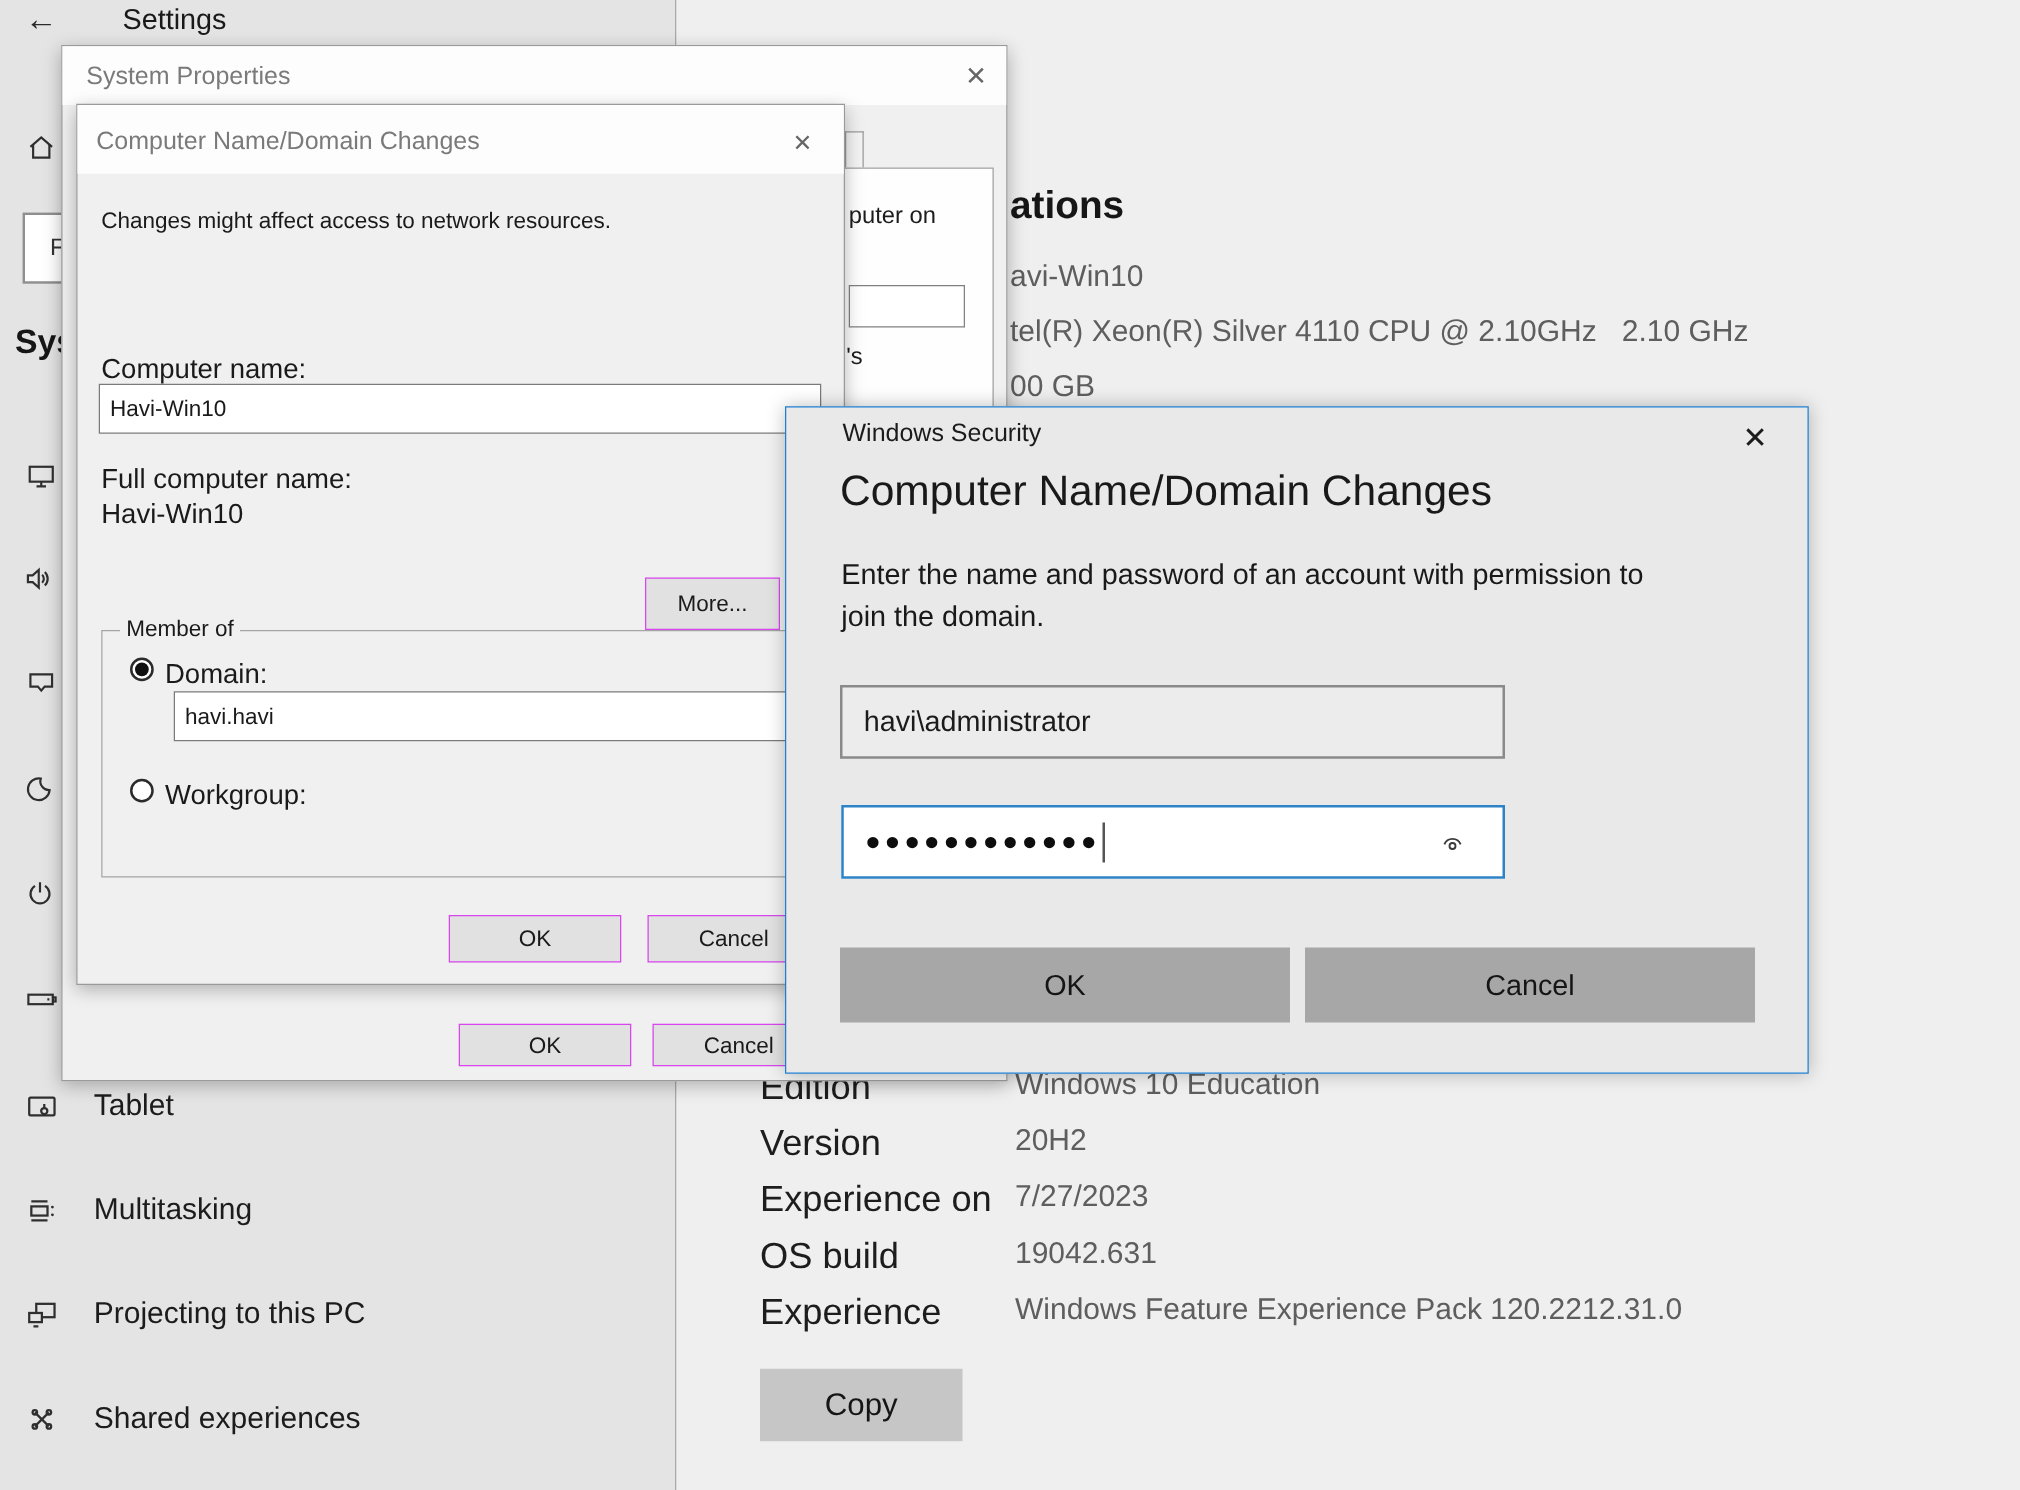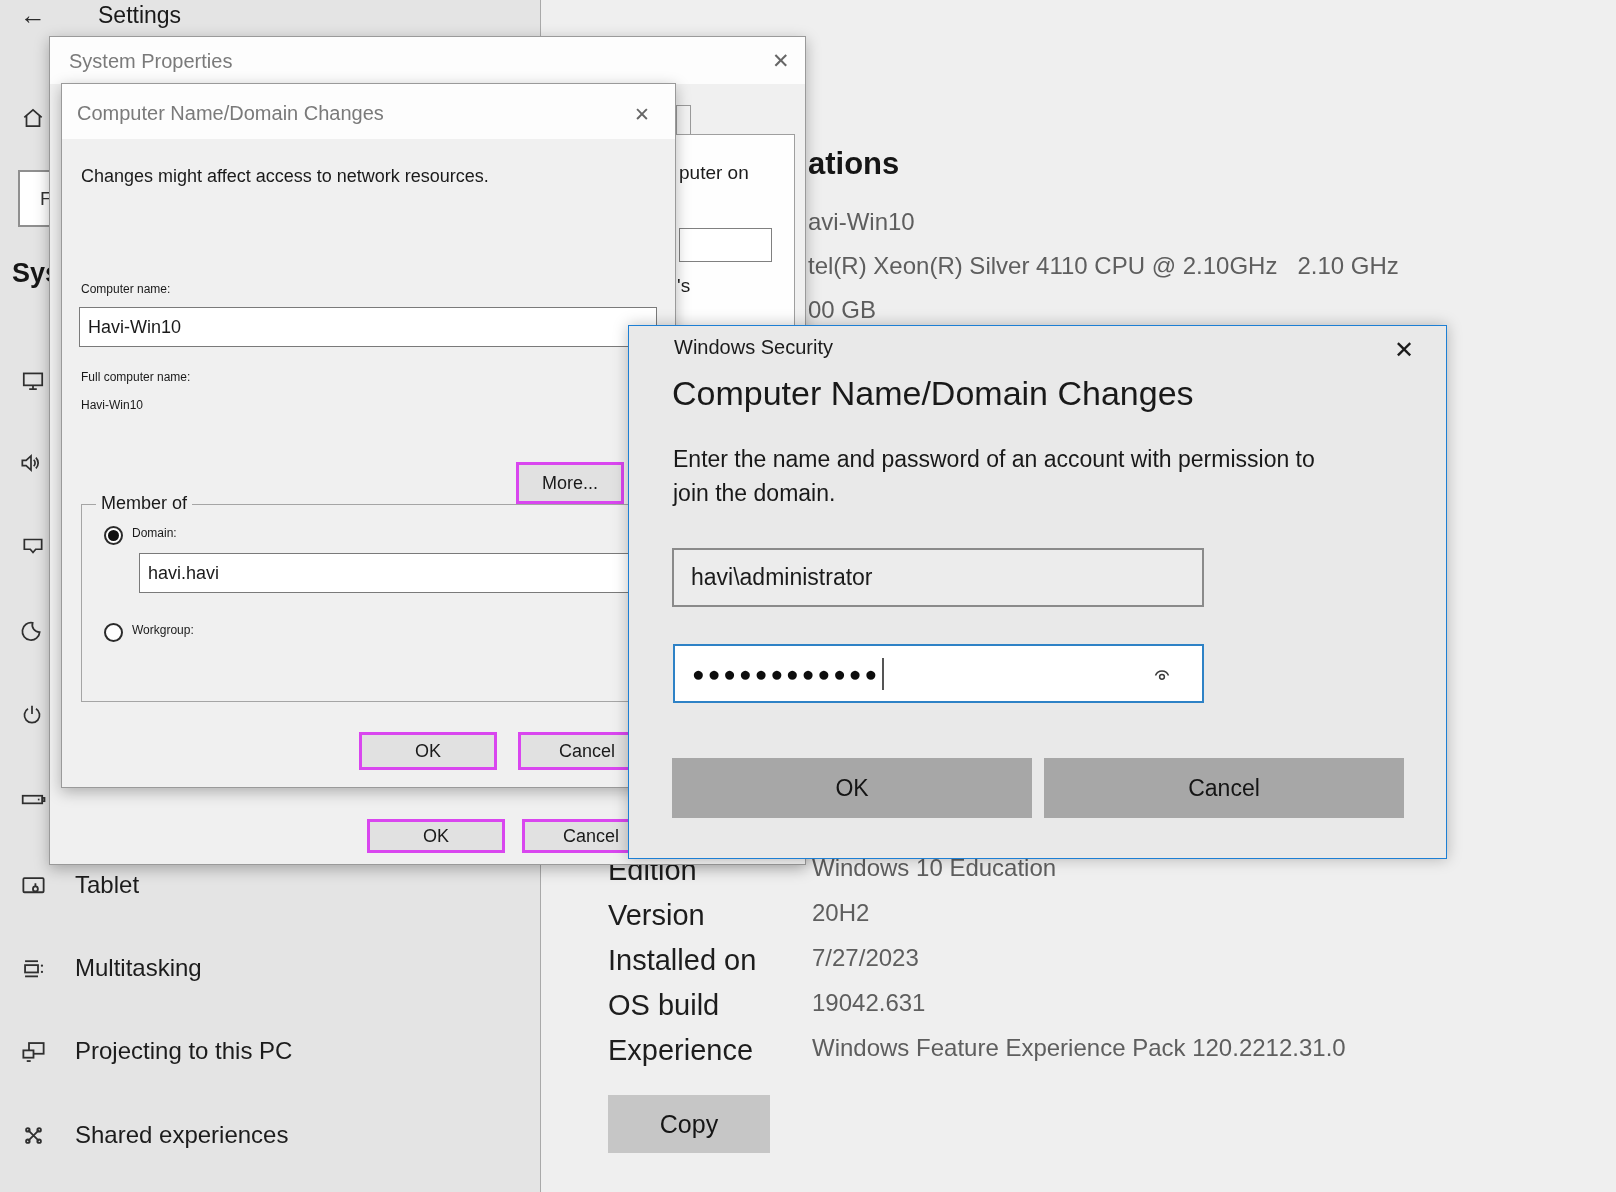--- a/index.html
+++ b/index.html
@@ -12,30 +12,30 @@
   .nav-row{display:flex;align-items:center;gap:28px;height:34px;cursor:default;}
   .nav-label{font-size:24px;color:#1c1c1c;}
   .frag{color:#5e5e5e;font-size:24px;}
   .about-label{font-size:29px;color:#1d1d1d;}
   .about-value{font-size:24px;color:#5e5e5e;}
   
   .win32{background:#f0f0f0;border:1px solid #9a9a9a;box-shadow:0 4px 14px rgba(0,0,0,.28);}
   .win32-titlebar{position:absolute;left:0;top:0;right:0;background:#fdfdfd;}
   .win32-title{font-size:20px;color:#7a7a7a;}
   .win32-close{font-size:19px;color:#666;cursor:default;}
-  .c-btn{position:absolute;background:#e1e1e1;border:3px solid #d946ef;display:flex;
+  .c-btn{position:absolute;background:#e1e1e1;border:1px solid #d946ef;display:flex;
          align-items:center;justify-content:center;font-size:18px;color:#1a1a1a;box-sizing:border-box;}
   .c-field{position:absolute;background:#ffffff;border:1px solid #7a7a7a;box-sizing:border-box;
            display:flex;align-items:center;font-size:18px;padding-left:8px;color:#1a1a1a;}
   .radio{position:absolute;width:19px;height:19px;border:2px solid #2b2b2b;border-radius:50%;
          background:#fff;box-sizing:border-box;}
   .radio.checked::after{content:"";position:absolute;inset:2px;background:#101010;border-radius:50%;}
   .groupbox{position:absolute;border:1px solid #a5a5a5;}
   .legend{position:absolute;left:14px;top:-12px;background:#f0f0f0;padding:0 5px;font-size:18px;color:#1a1a1a;}
-  .lbl18{position:absolute;font-size:12px;color:#1a1a1a;}
+  .lbl18{position:absolute;font-size:22px;color:#1a1a1a;}
   
   .ws{left:628px;top:325px;width:819px;height:534px;background:#e9e9e9;
       border:1px solid #1d7fd4;box-shadow:0 0 14px rgba(0,0,0,.25);box-sizing:border-box;}
   .ws-title{font-size:20px;color:#1b1b1b;}
   .ws-heading{font-size:34px;color:#191919;}
   .ws-para{font-size:23px;line-height:34px;color:#191919;}
   .ws-input{position:absolute;box-sizing:border-box;display:flex;align-items:center;font-size:23px;color:#1b1b1b;}
   .ws-btn{position:absolute;background:#a7a7a7;display:flex;align-items:center;justify-content:center;
           font-size:23px;color:#151515;cursor:default;}
   .dots{font-size:21px;letter-spacing:3px;color:#0d0d0d;}
@@ -147,21 +147,21 @@
 
   <div class="abs" style="left:808px;top:130px;font-size:31px;font-weight:600;color:#161616;margin-top:16px;">ations</div>
   <div class="abs frag txt" style="left:808px;top:208px;">avi-Win10</div>
   <div class="abs frag txt" style="left:808px;top:252px;">tel(R) Xeon(R) Silver 4110 CPU @ 2.10GHz   2.10 GHz</div>
   <div class="abs frag txt" style="left:808px;top:296px;">00 GB</div>
 
   <div class="abs about-label" style="left:608px;top:854px;">Edition</div>
   <div class="abs about-value" style="left:812px;top:854px;">Windows 10 Education</div>
   <div class="abs about-label" style="left:608px;top:899px;">Version</div>
   <div class="abs about-value" style="left:812px;top:899px;">20H2</div>
-  <div class="abs about-label" style="left:608px;top:944px;">Installed on</div>
+  <div class="abs about-label" style="left:608px;top:944px;">Experience on</div>
   <div class="abs about-value" style="left:812px;top:944px;">7/27/2023</div>
   <div class="abs about-label" style="left:608px;top:989px;">OS build</div>
   <div class="abs about-value" style="left:812px;top:989px;">19042.631</div>
   <div class="abs about-label" style="left:608px;top:1034px;">Experience</div>
   <div class="abs about-value" style="left:812px;top:1034px;">Windows Feature Experience Pack 120.2212.31.0</div>
 
   <div class="abs" style="left:608px;top:1095px;width:162px;height:58px;background:#c6c6c6;display:flex;align-items:center;justify-content:center;font-size:25px;color:#151515;">Copy</div>
 
   <div class="abs win32" style="left:49px;top:36px;width:757px;height:829px;z-index:10;box-sizing:border-box;">
     <div class="win32-titlebar" style="height:47px;">

